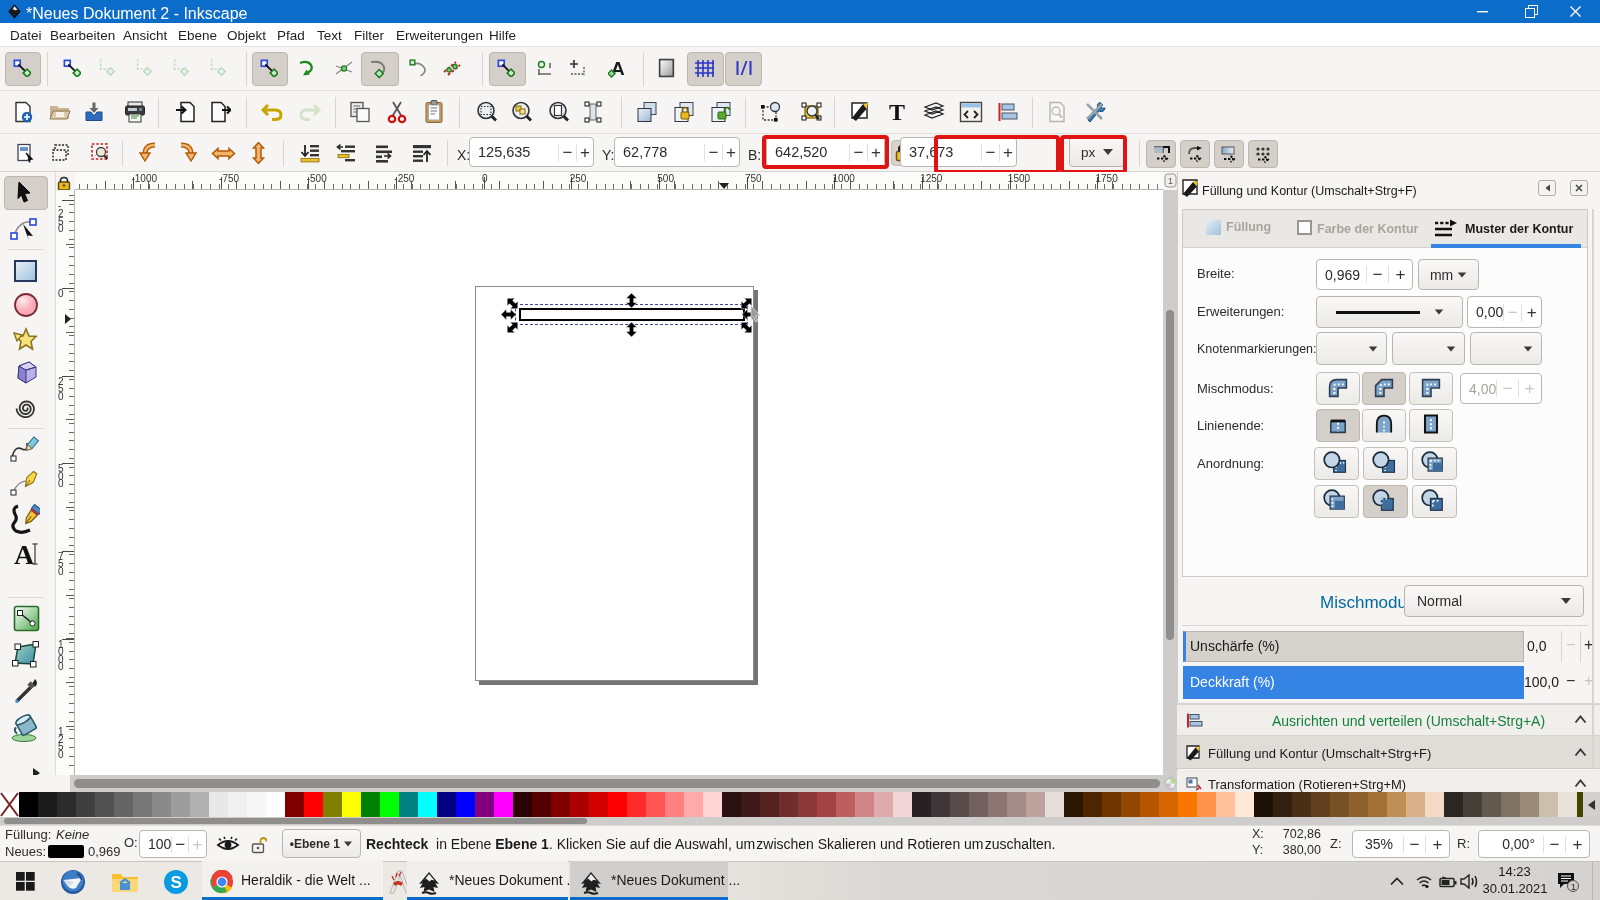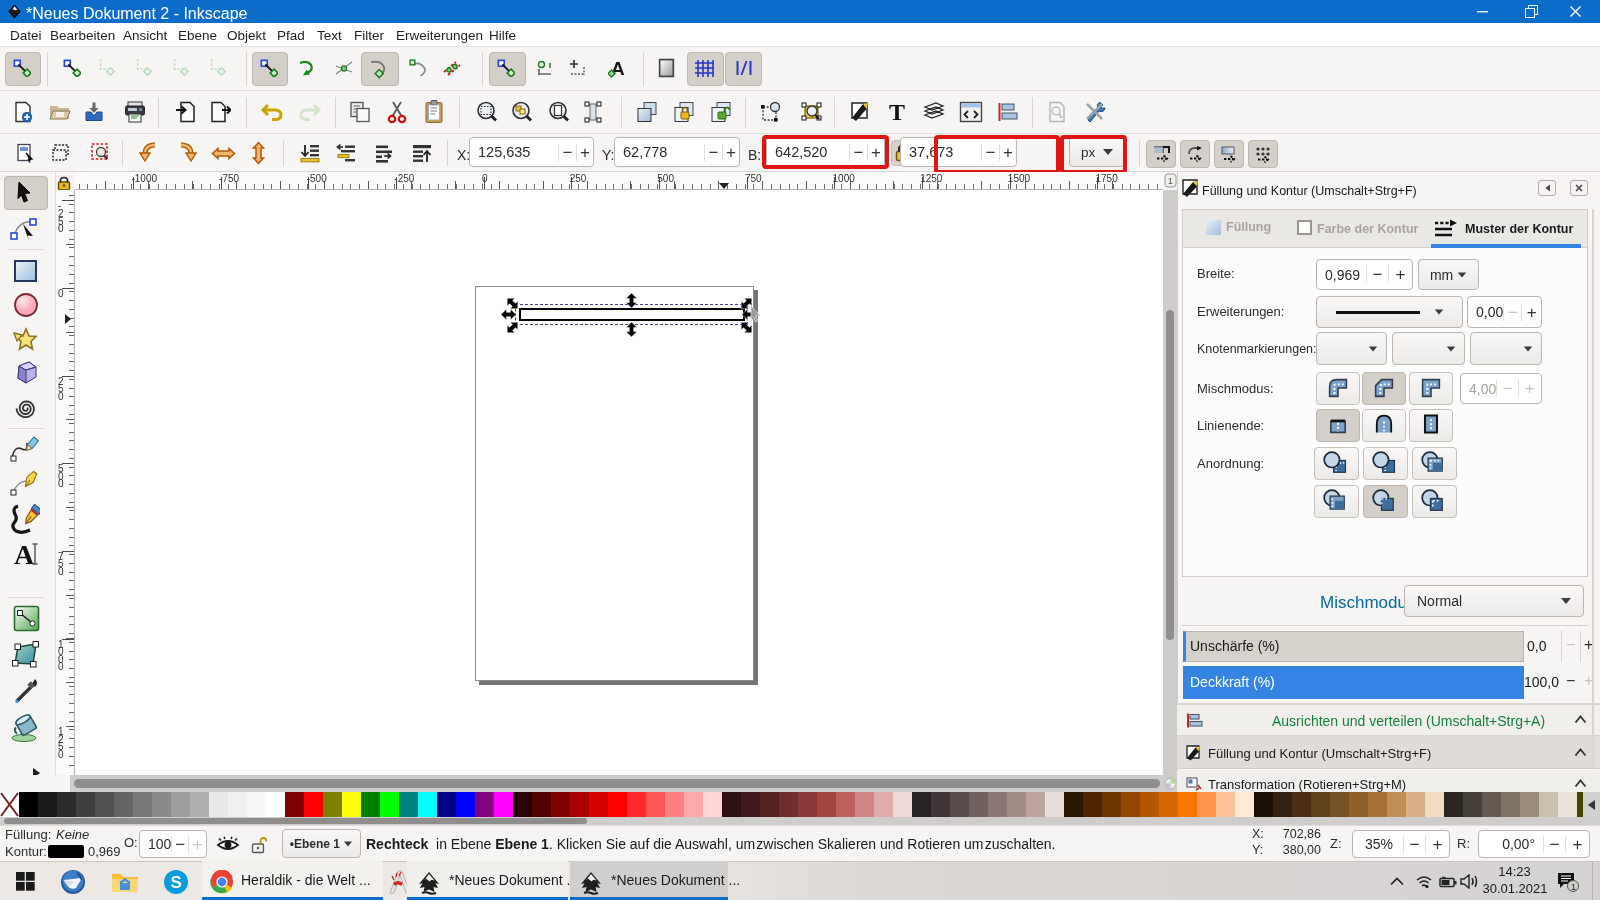--- a/index.html
+++ b/index.html
@@ -975,21 +975,21 @@
 <div style="position:absolute;left:1577.0px;top:792px;width:19.5px;height:25px;background:#454500;"></div>
 <div class="a" style="left:1583px;top:792px;width:17px;height:25px;background:#d2d0ce;"></div>
 <svg class="a" style="left:1587px;top:799px;" width="9" height="12" viewBox="0 0 9 12">
     <path d="M8 1 L1 6 L8 11 Z" fill="#333"></path>
   </svg>
 <div class="a" style="left:0px;top:817px;width:1600px;height:8px;background:#cecdcc;"></div>
 <div class="a" style="left:4px;top:818px;width:583px;height:6px;background:#8f8e8d;border-radius:3px;"></div>
 <div class="a" style="left:0px;top:825px;width:1600px;height:36px;background:#f6f5f3;border-top:1px solid #e0ddd8;"></div>
 <div class="lbl" style="left:5px;top:827px;font-size:13px;color:#2c2c2c;">Füllung:</div>
 <div class="lbl" style="left:56px;top:827px;font-size:13px;color:#2c2c2c;"><i>Keine</i></div>
-<div class="lbl" style="left:5px;top:844px;font-size:13px;color:#2c2c2c;">Kontur:</div>
+<div class="lbl" style="left:5px;top:844px;font-size:13px;color:#2c2c2c;">Neues:</div>
 <div class="a" style="left:48px;top:845px;width:36px;height:13px;background:#000;border-radius:2px;"></div>
 <div class="lbl" style="left:88px;top:844px;font-size:13px;color:#2c2c2c;">0,969</div>
 <div class="lbl" style="left:124px;top:835px;font-size:13px;color:#2c2c2c;">O:</div>
 <div class="spin" style="left:139px;top:830px;width:68px;height:28px;font-size:14px;">
     <div class="val">100</div>
     <div class="mm">−</div>
     <div class="pp" style="color:#c8c4be;">+</div>
   </div>
 <svg class="a" style="left:216px;top:836px;" width="24" height="17" viewBox="0 0 24 17">
     <path d="M2 9 Q12 1 22 9 Q12 17 2 9 Z" fill="none" stroke="#1a1a1a" stroke-width="1.8"></path>

